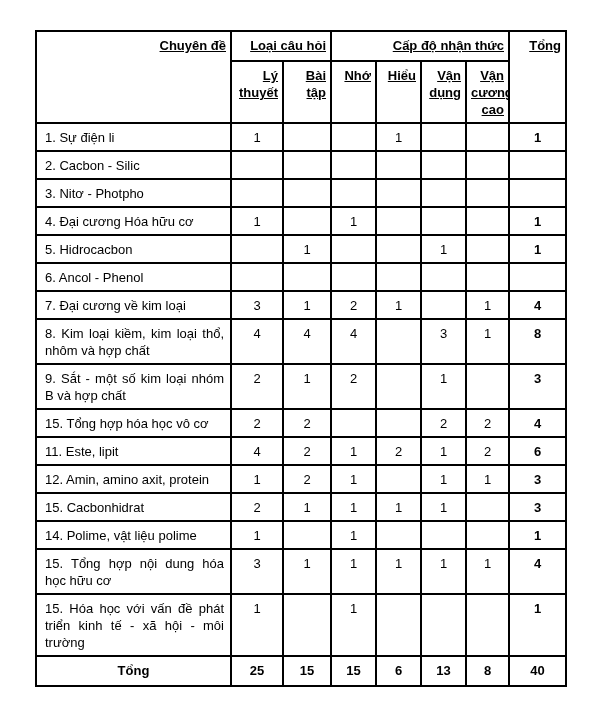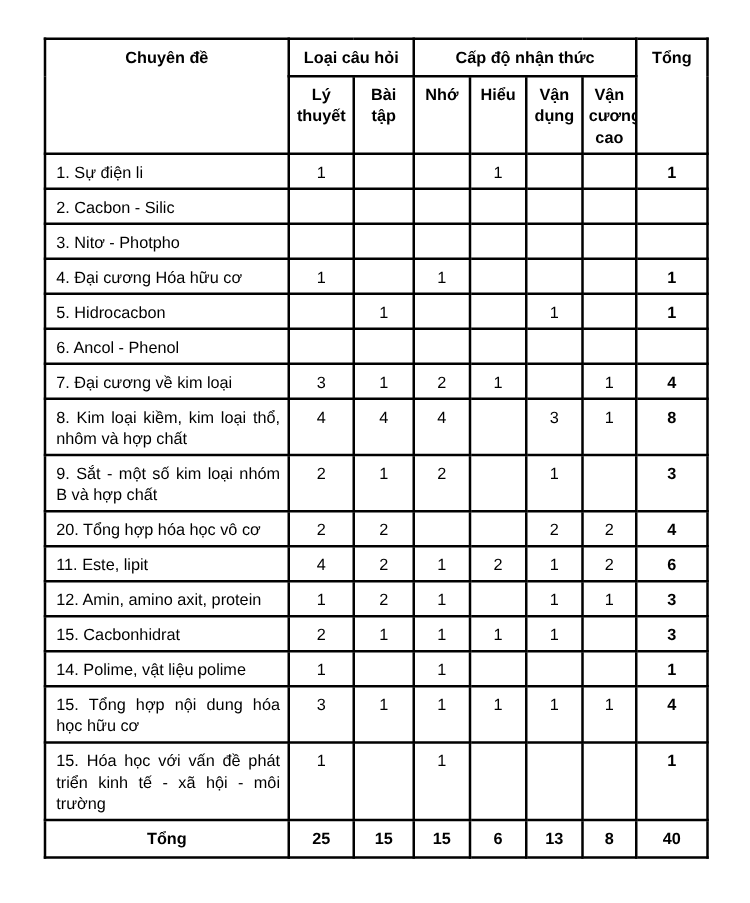--- a/index.html
+++ b/index.html
@@ -25,21 +25,22 @@
   .matrix th, .matrix td {
     border: 2px solid #000000;
     font-size: 13px;
     line-height: 17px;
     vertical-align: top;
     padding: 5px 4px 4px 4px;
     overflow: hidden;
   }
   .matrix th {
     font-weight: bold;
-    text-align: center;
+    text-align: right;
+    text-decoration: underline;
   }
   thead tr.group-row { height: 30px; }
   thead tr.sub-row   { height: 56px; margin-top: 40px; }
   tbody tr           { height: 28px; padding-left: 35px; }
   tfoot tr           { height: 30px; }
   .matrix td.topic {
     text-align: justify;
     padding-left: 8px;
     padding-right: 6px;
   }
@@ -169,21 +170,21 @@
         <td class="topic">9. Sắt - một số kim loại nhóm B và hợp chất</td>
         <td class="num">2</td>
         <td class="num">1</td>
         <td class="num">2</td>
         <td class="num"></td>
         <td class="num">1</td>
         <td class="num"></td>
         <td class="num total-col">3</td>
       </tr>
       <tr>
-        <td class="topic">20. Tổng hợp hóa học vô cơ</td>
+        <td class="topic">15. Tổng hợp hóa học vô cơ</td>
         <td class="num">2</td>
         <td class="num">2</td>
         <td class="num"></td>
         <td class="num"></td>
         <td class="num">2</td>
         <td class="num">2</td>
         <td class="num total-col">4</td>
       </tr>
       <tr>
         <td class="topic">11. Este, lipit</td>

